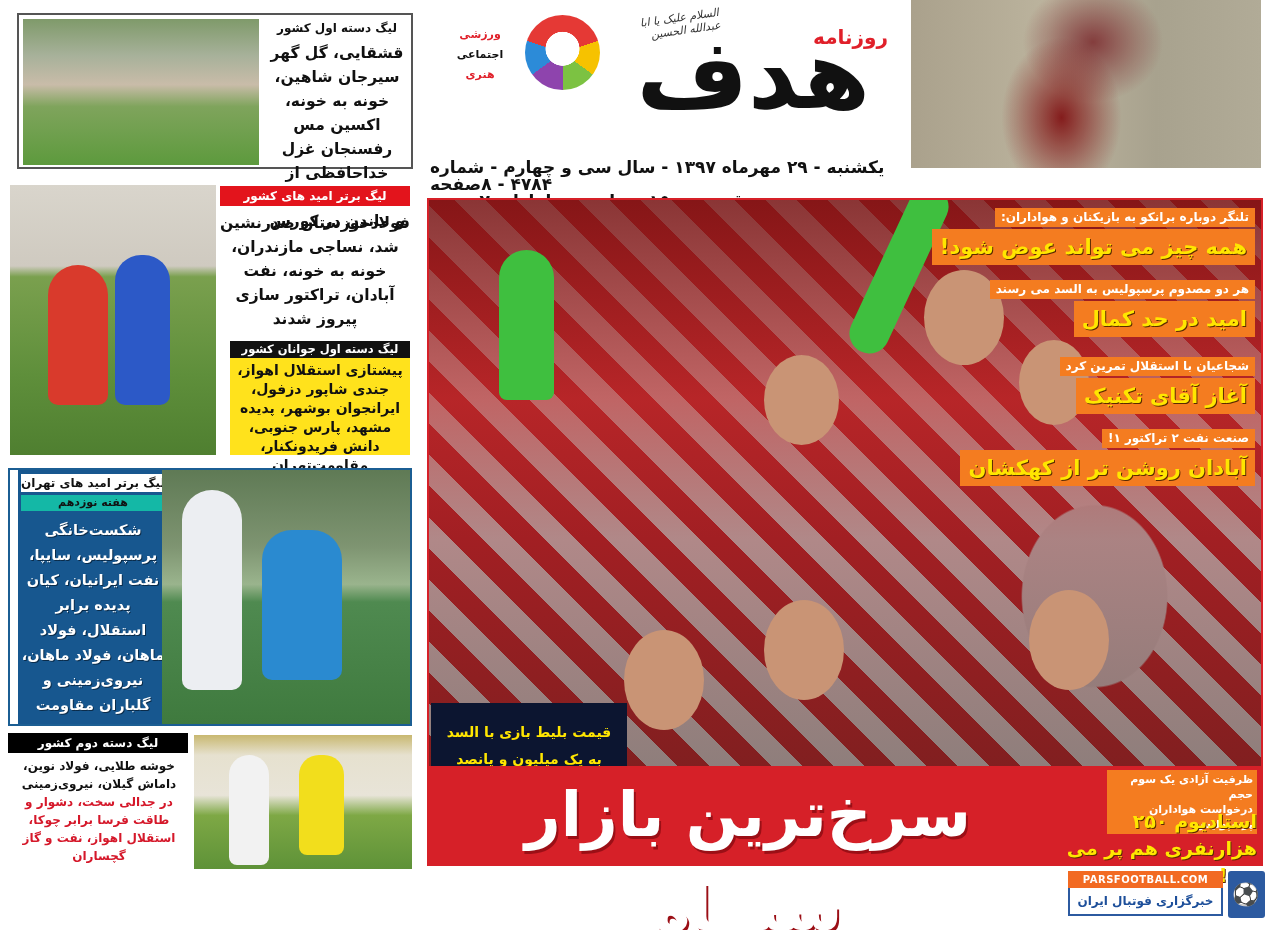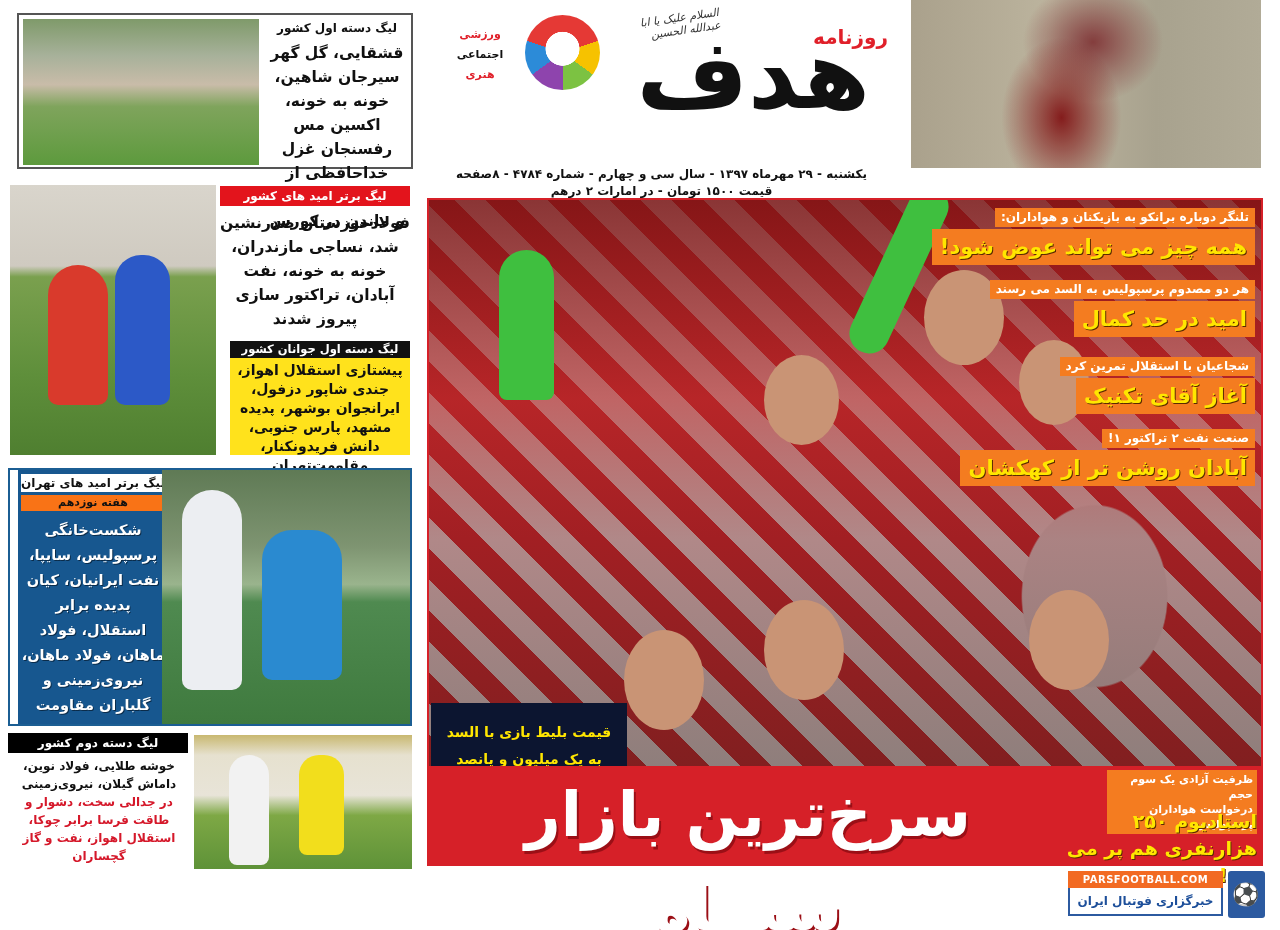--- a/index.html
+++ b/index.html
@@ -15,39 +15,39 @@
   
   #masthead{left:430px;top:0;width:470px;height:198px}
   .logo-ball{position:absolute;left:95px;top:15px;width:75px;height:75px;border-radius:50%;
     background:radial-gradient(circle at 50% 45%,#fff 0 30%,transparent 31%),conic-gradient(#e53935 0 20%,#f6c200 20% 35%,#7cc242 35% 50%,#8e44ad 50% 65%,#2c8bd8 65% 80%,#e53935 80%);}
   .logo-big{position:absolute;right:30px;top:25px;font-size:96px;font-weight:bold;color:#111;line-height:100px;direction:rtl}
   .rooznameh{position:absolute;right:12px;top:25px;font-size:20px;font-weight:bold;color:#e0202a;direction:rtl}
   .sections{position:absolute;left:15px;top:25px;width:70px;font-size:11px;font-weight:bold;line-height:20px;text-align:center;direction:rtl}
   .sections span{display:block}
   .sec-1{color:#e0202a}.sec-2{color:#111}.sec-3{color:#e0202a}
   .salaam{position:absolute;left:200px;top:12px;width:90px;font-size:11px;color:#333;font-style:italic;transform:rotate(-8deg);direction:rtl}
-  .dateline{position:absolute;left:0;top:166px;width:465px;font-size:12px;font-weight:bold;color:#111;direction:rtl;text-align:center;line-height:17px;padding-right:2px}
+  .dateline{position:absolute;left:0;top:159px;width:465px;font-size:17px;font-weight:bold;color:#111;direction:rtl;text-align:left;line-height:17px;padding-right:2px}
   
   #ad{left:911px;top:0;width:350px;height:168px;
     background:radial-gradient(ellipse 60px 80px at 43% 70%,#8d1a1a,transparent),radial-gradient(ellipse 70px 60px at 52% 25%,#8a3b3b,transparent),linear-gradient(90deg,#aba18a,#bdb49c 40%,#a9a28c 70%,#b2ab95);filter:saturate(0.9)}
   
   #block2{left:8px;top:183px;width:404px;height:275px}
   #block2 .photo{left:2px;top:2px;width:206px;height:270px;
     background:linear-gradient(180deg,#d9d5cc 0%,#cfcac0 30%,#7aa04e 34%,#5f8f3b 70%,#4f7f30 100%)}
   .p-red{left:38px;top:80px;width:60px;height:140px;background:#d93a2c;border-radius:30px 30px 10px 10px}
   .p-blue{left:105px;top:70px;width:55px;height:150px;background:#2c59c7;border-radius:26px 26px 10px 10px}
   #block2 .tag{left:212px;top:3px;width:190px;height:20px;background:#e3141c;color:#fff;font-size:12px;font-weight:bold;line-height:20px}
   #block2 .head{left:212px;top:28px;width:190px;font-size:15.5px;line-height:24px;font-weight:bold;color:#111}
   #block2 .yellow{left:222px;top:158px;width:180px;height:114px;background:#ffe21c}
   #block2 .ytag{left:0;top:0;width:180px;height:17px;background:#111;color:#fff;font-size:11.5px;font-weight:bold;line-height:17px}
   #block2 .ybody{left:0;top:20px;width:180px;font-size:14px;line-height:19px;font-weight:bold;color:#111}
   #block3{left:8px;top:468px;width:404px;height:258px;border:2px solid #1b5e93}
   #block3 .panel{left:8px;top:0;width:150px;height:254px;background:#17578f}
   #block3 .tag{left:3px;top:4px;width:144px;height:18px;background:#fff;color:#111;font-size:12px;font-weight:bold;line-height:18px}
-  #block3 .sub{left:3px;top:25px;width:144px;height:16px;background:#f97316;color:#111;font-size:11px;font-weight:bold;line-height:16px}
+  #block3 .sub{left:3px;top:25px;width:144px;height:16px;background:#14b8a6;color:#111;font-size:11px;font-weight:bold;line-height:16px}
   #block3 .body{left:3px;top:48px;width:144px;font-size:14.5px;line-height:25px;font-weight:bold;color:#fff;text-shadow:1px 1px 0 #0b2c4a}
   #block3 .photo{left:152px;top:0;width:248px;height:254px;
     background:linear-gradient(180deg,#5f7a55 0%,#7e9471 30%,#9ab48d 45%,#4f8a50 52%,#3f7a3e 100%)}
   .p-white{left:20px;top:20px;width:60px;height:200px;background:#eceef2;border-radius:30px 30px 10px 10px}
   .p-cyan{left:100px;top:60px;width:80px;height:150px;background:#2a8ad0;border-radius:30px 30px 10px 10px}
   #block4{left:8px;top:733px;width:404px;height:138px}
   #block4 .tag{left:0;top:0;width:180px;height:20px;background:#000000;color:#fff;font-size:12px;font-weight:bold;line-height:20px}
   #block4 .body{left:0;top:24px;width:182px;font-size:12px;line-height:18px;font-weight:bold;color:#111}
   #block4 .red{color:#d5182a}
   #block4 .photo{left:186px;top:2px;width:218px;height:134px;

